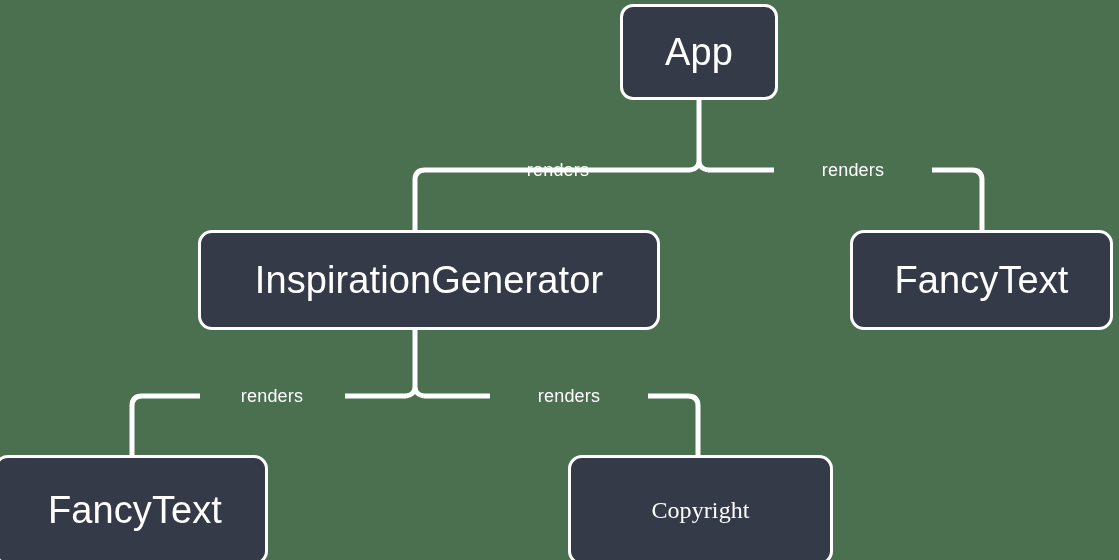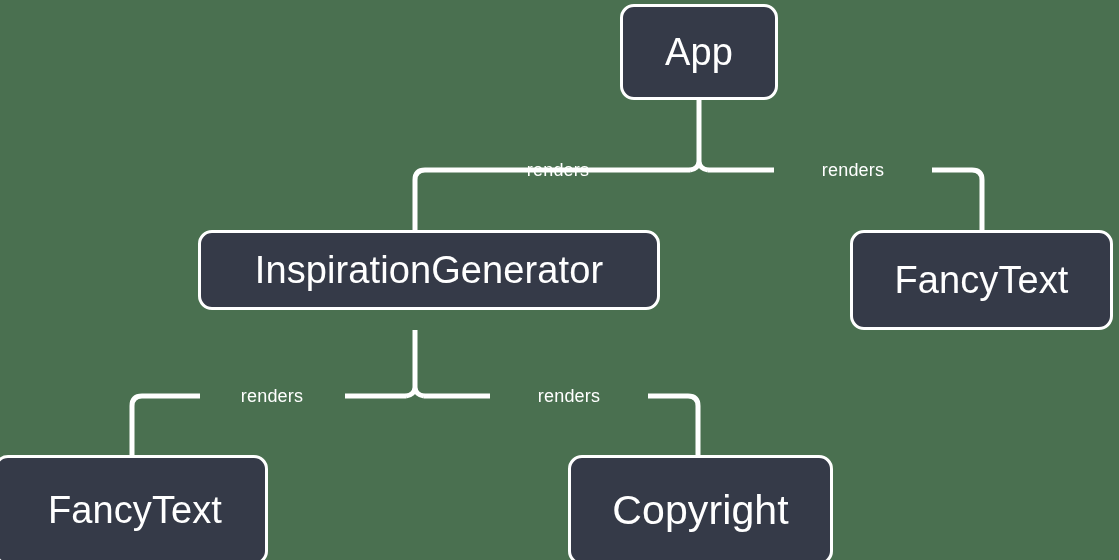--- a/index.html
+++ b/index.html
@@ -52,38 +52,38 @@
     color: #ffffff;
     font-family: "Liberation Sans", sans-serif;
     font-size: 18px;
     font-weight: 400;
     line-height: 1;
     white-space: nowrap;
     letter-spacing: 0.2px;
   }
 
   
-  #node-app        { left: 620px; top: 4px;   width: 158px; height: 96px;  }
+  #node-app        { left: 620px; top: 4px;   width: 158px; height: 96px; border-radius: 13px;  }
   #node-app .node-label { font-size: 38px; }
 
-  #node-inspiration { left: 198px; top: 230px; width: 462px; height: 80px; }
+  #node-inspiration { left: 198px; top: 230px; width: 462px; height: 100px; }
   #node-inspiration .node-label { font-size: 38px; }
 
   #node-fancytext-right { left: 850px; top: 230px; width: 263px; height: 100px; }
   #node-fancytext-right .node-label { font-size: 38px; }
 
   #node-fancytext-bottom {
     left: -6px; top: 455px; width: 274px; height: 110px;
     border-top-left-radius: 14px;
     border-bottom-left-radius: 14px;
   }
   #node-fancytext-bottom .node-label { font-size: 38px; padding-left: 8px; }
 
   #node-copyright { left: 568px; top: 455px; width: 265px; height: 110px; }
-  #node-copyright .node-label { font-size: 41px; }
+  #node-copyright .node-label { font-size: 24px; font-family: Liberation Serif, serif; }
 </style>
 </head>
 <body>
 
 <div id="diagram-root">
 
   <svg id="connector-layer" viewBox="0 0 1119 560" width="1119" height="560" xmlns="http://www.w3.org/2000/svg" aria-hidden="true">
     <g fill="none" stroke="#ffffff" stroke-width="5" stroke-linecap="butt">
 
       <path d="M 699 100 L 699 162"></path>

